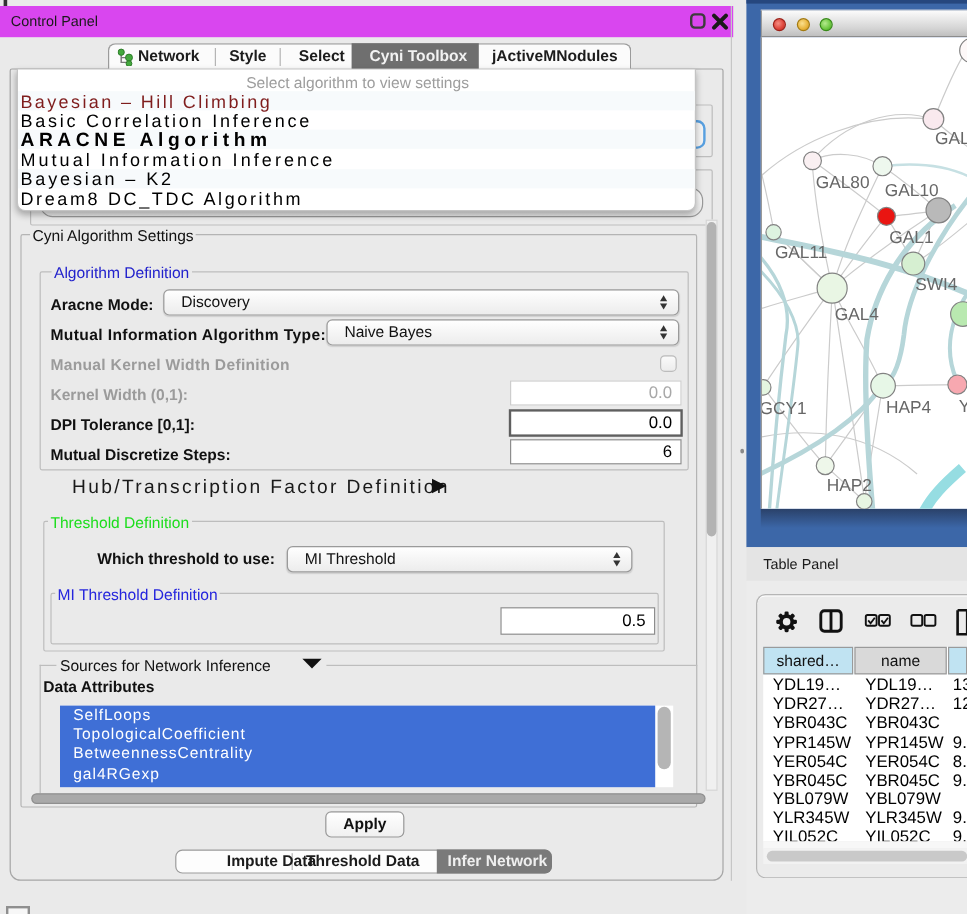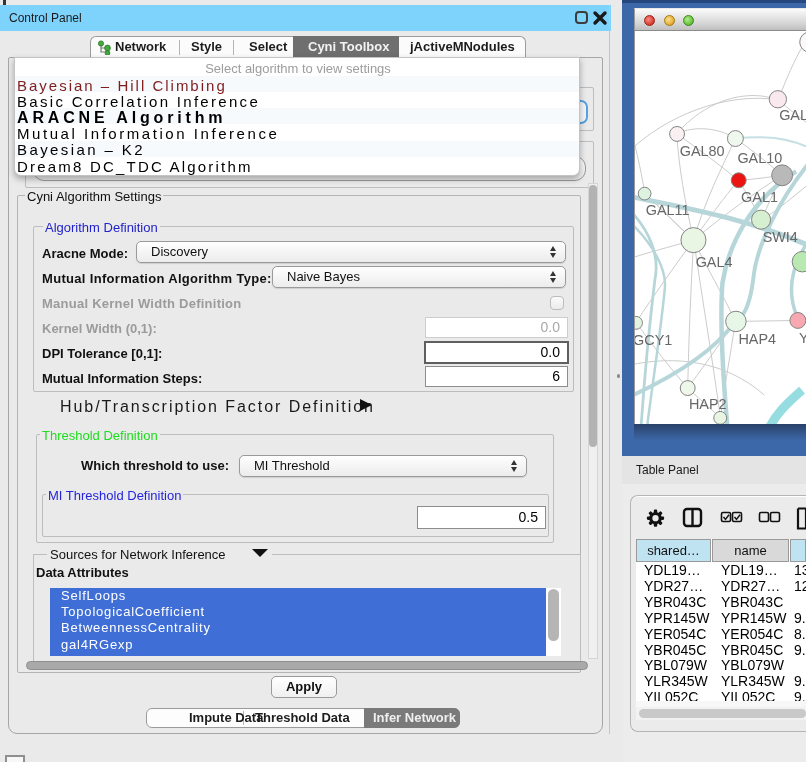--- a/index.html
+++ b/index.html
@@ -19,21 +19,21 @@
 .field { position:absolute; background:#fff; font-size:14px; text-align:right; padding-right:7px; color:#000; }
 .group { position:absolute; border:1px solid #bdbdbd; border-radius:2px; }
 .gtitle { position:absolute; font-size:13px; background:#eaeaea; padding:0 2px; white-space:nowrap; }
 </style>
 </head>
 <body>
 <div id="root">
 
 <div class="abs" style="left:0;top:0;width:611px;height:762px;background:#eaeaea;"></div>
 <div class="abs" style="left:3px;top:0;width:3px;height:5px;background:#333;"></div>
-<div class="abs" style="left:0;top:5px;width:611px;height:26px;background:#7dd3fc;font-size:12px;color:#1a1a1a;line-height:26px;padding-left:9px;">Control Panel</div>
+<div class="abs" style="left:0;top:5px;width:611px;height:26px;background:#d946ef;font-size:12px;color:#1a1a1a;line-height:26px;padding-left:9px;">Control Panel</div>
 
 <div class="abs" style="left:575px;top:11px;width:13px;height:13px;border:2px solid #3c3c3c;border-radius:4px;"></div>
 <svg class="abs" style="left:592px;top:10px;" width="16" height="16" viewBox="0 0 16 16">
 <path d="M3 3 L13 13 M13 3 L3 13" stroke="#1a1a1a" stroke-width="3.4" stroke-linecap="round"></path>
 </svg>
 
 <div class="abs" style="left:8px;top:57px;width:595px;height:677px;border:1px solid #a6a6a6;border-radius:2px 2px 9px 9px;background:#eaeaea;"></div>
 
 <div id="toptabs" class="abs" style="left:90px;top:36px;width:436px;height:22px;">
   <div class="abs" style="left:0;top:0;width:436px;height:22px;background:#fbfbfb;border:1px solid #9b9b9b;border-radius:6px 6px 0 0;border-bottom:none;"></div>
@@ -66,21 +66,21 @@
 <div class="lbl abs" style="left:42px;top:246px;">Aracne Mode:</div>
 <div class="combo" style="left:136px;top:241px;width:430px;">Discovery<span class="carets"></span></div>
 <div class="lbl abs" style="left:42px;top:271px;letter-spacing:0.32px;">Mutual Information Algorithm Type:</div>
 <div class="combo" style="left:272px;top:266px;width:294px;">Naive Bayes<span class="carets"></span></div>
 <div class="lbl abs" style="left:42px;top:296px;color:#9b9b9b;letter-spacing:0.25px;">Manual Kernel Width Definition</div>
 <div class="abs" style="left:550px;top:296px;width:14px;height:14px;border:1px solid #bcbcbc;border-radius:4px;background:linear-gradient(#fafafa,#ececec);"></div>
 <div class="lbl abs" style="left:42px;top:321px;color:#9b9b9b;">Kernel Width (0,1):</div>
 <div class="field" style="left:425px;top:317px;width:143px;height:21px;border:1px solid #cdcdcd;color:#a8a8a8;line-height:19px;">0.0</div>
 <div class="lbl abs" style="left:42px;top:346px;">DPI Tolerance [0,1]:</div>
 <div class="field" style="left:424px;top:341px;width:145px;height:23px;border:2px solid #5f5f5f;line-height:19px;">0.0</div>
-<div class="lbl abs" style="left:42px;top:371px;">Mutual Information Steps:</div>
+<div class="lbl abs" style="left:42px;top:371px;">Mutual Discretize Steps:</div>
 <div class="field" style="left:425px;top:366px;width:143px;height:21px;border:1px solid #8d8d8d;line-height:19px;">6</div>
 
 <div class="abs" style="left:41px;top:398px;font-size:16px;letter-spacing:1.95px;color:#1a1a1a;margin-left:19px;">Hub/Transcription Factor Definition</div>
 <div class="abs" style="left:360px;top:399px;width:0;height:0;border-top:6.5px solid transparent;border-bottom:6.5px solid transparent;border-left:12px solid #111;"></div>
 
 <div class="group" style="left:36px;top:434px;width:518px;height:109px;"></div>
 <div class="gtitle" style="left:40px;top:428px;color:#1ddd1d;">Threshold Definition</div>
 <div class="lbl abs" style="left:81px;top:458px;">Which threshold to use:</div>
 <div class="combo" style="left:239px;top:455px;width:288px;">MI Threshold<span class="carets"></span></div>
 <div class="group" style="left:42px;top:494px;width:507px;height:43px;"></div>

